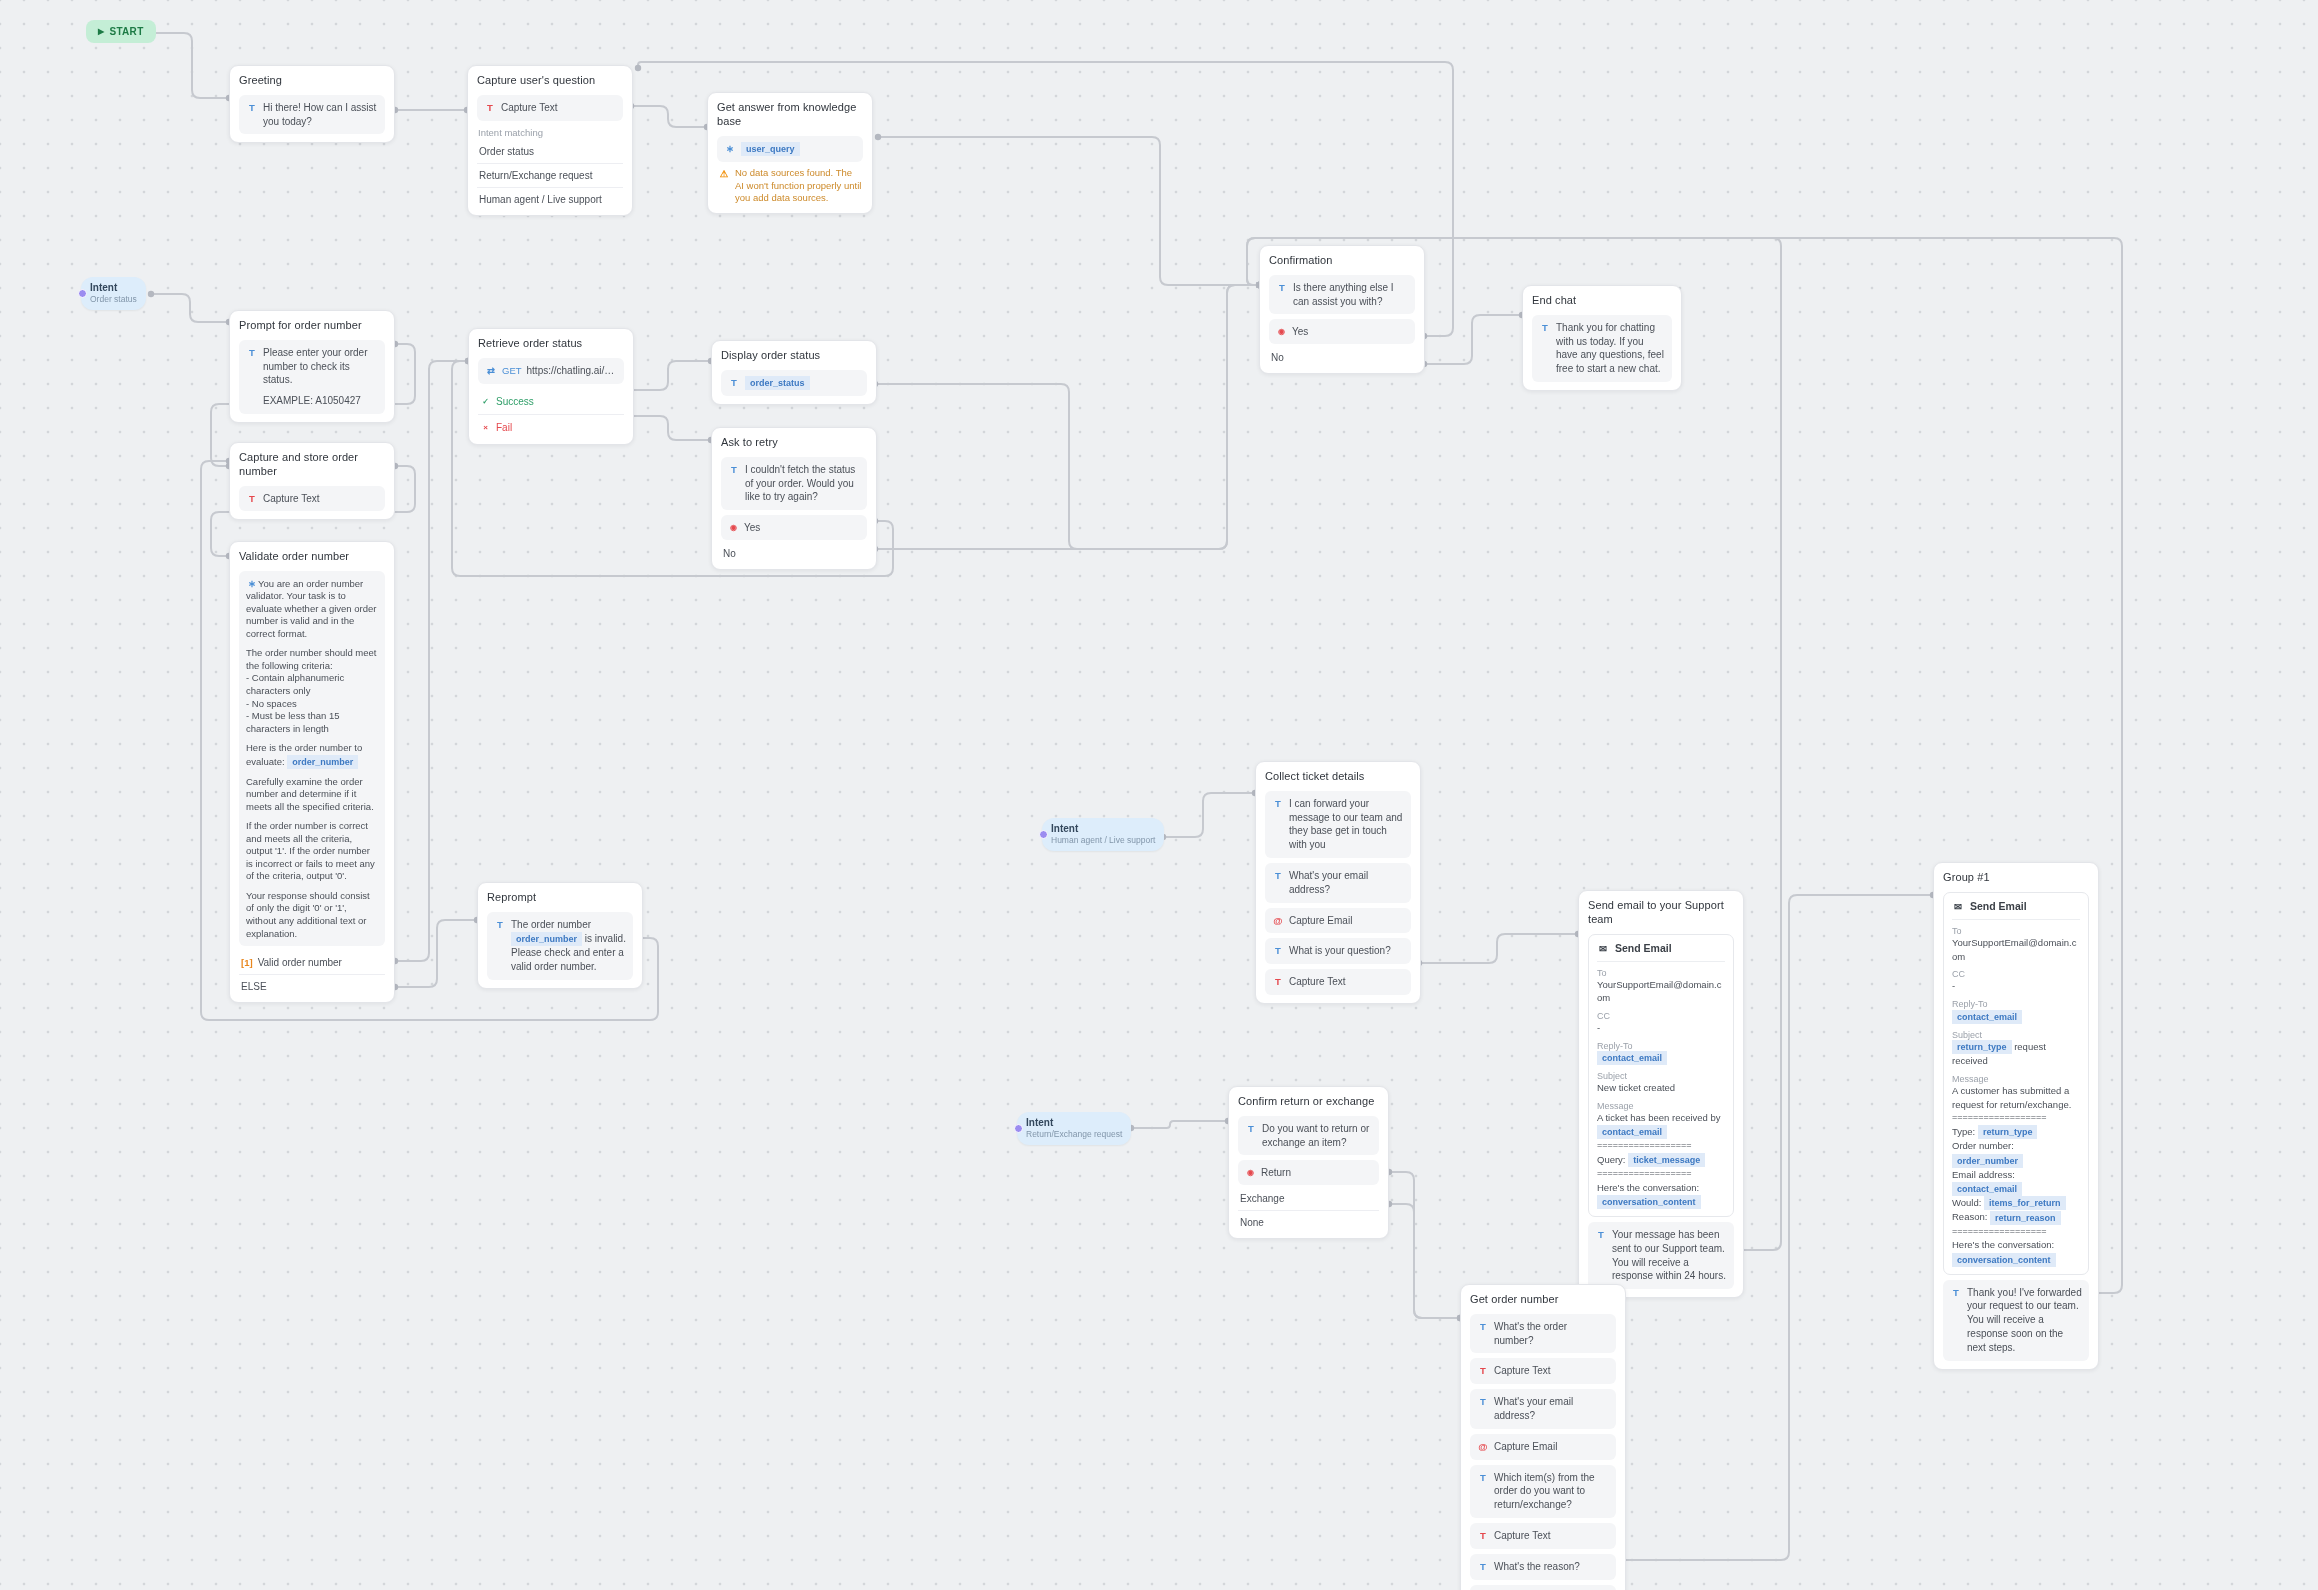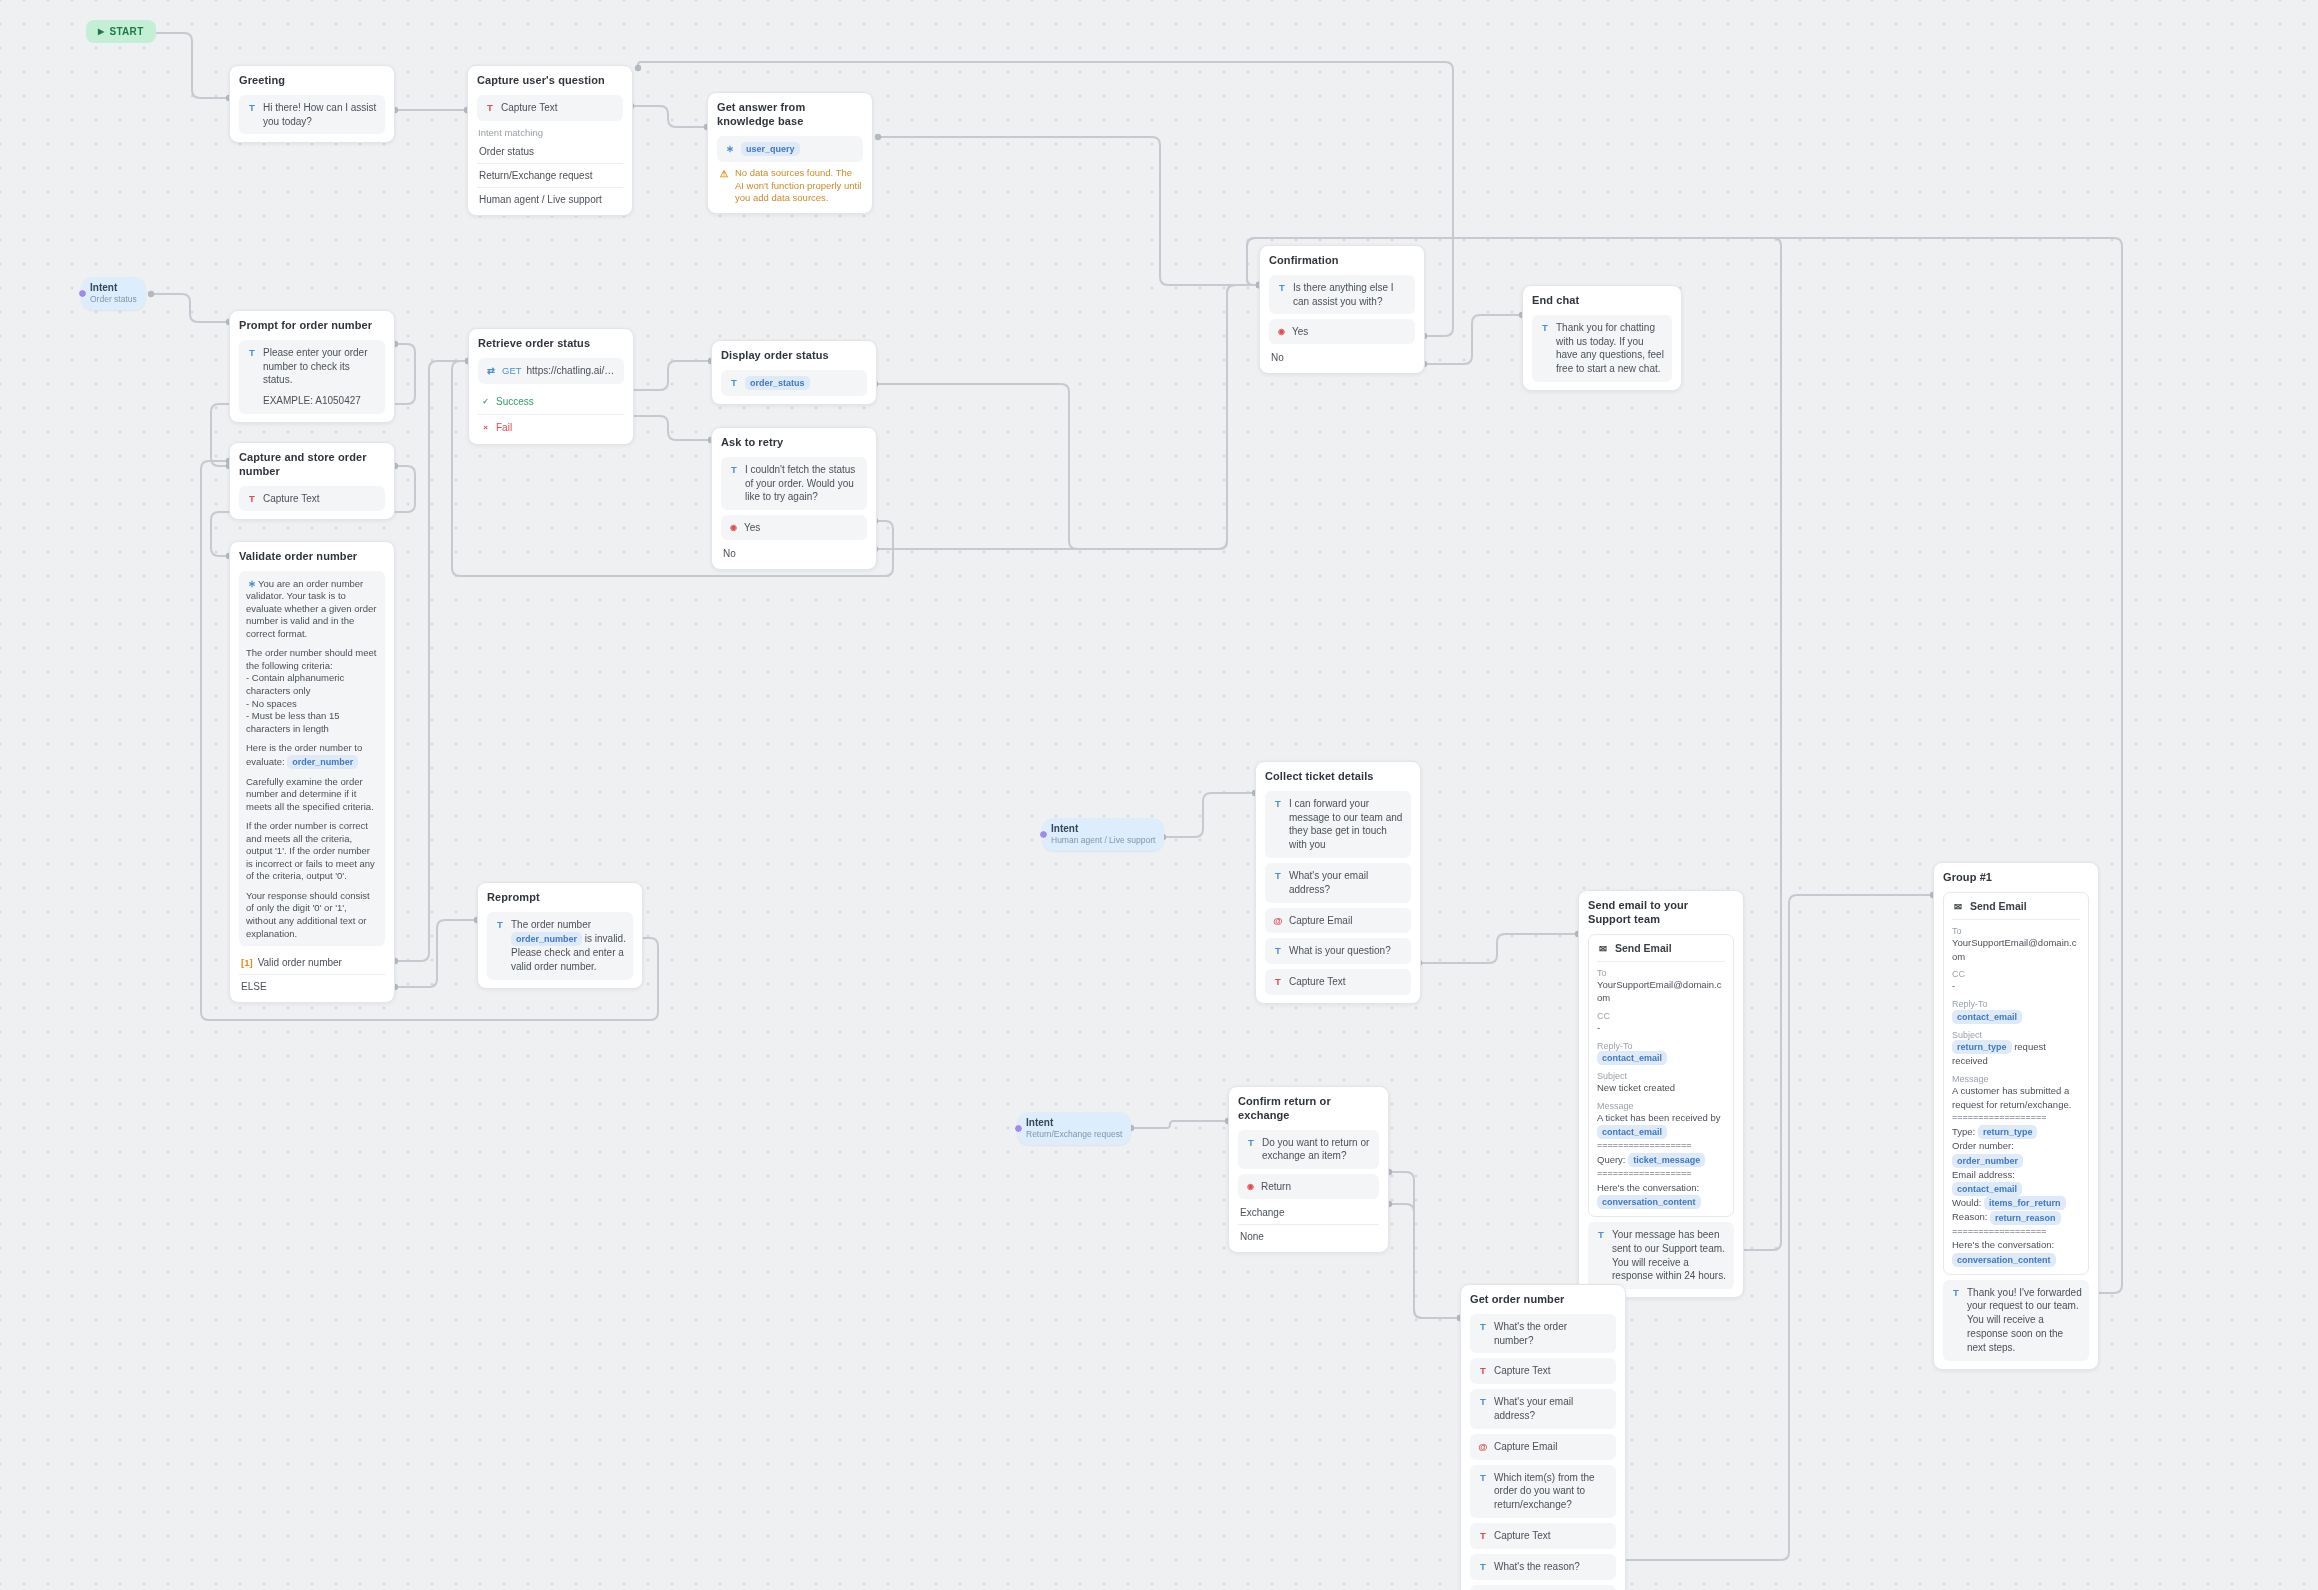--- a/index.html
+++ b/index.html
@@ -2,32 +2,32 @@
 <html><head>
 <meta charset="utf-8">
 <style>
   *{margin:0;padding:0;box-sizing:border-box}
   html,body{width:2318px;height:1590px;overflow:hidden}
   body{font-family:"Liberation Sans",sans-serif;background:#eef0f2;position:relative}
   .canvas{position:absolute;inset:0;background-image:radial-gradient(circle,#d3d6da 1.5px,transparent 1.6px);background-size:24px 24px;background-position:12px 12px}
   svg.edges{position:absolute;left:0;top:0}
 
   .node{position:absolute;width:166px;background:#fff;border:1px solid #e3e5e9;border-radius:9px;box-shadow:0 1px 4px rgba(25,30,40,.07);padding:8px 9px;color:#4b5058}
-  .node-header{font-size:11px;font-weight:700;color:#30353c;margin-bottom:7px;letter-spacing:.1px;line-height:1.25}
+  .node-header{font-size:11px;font-weight:400;color:#30353c;margin-bottom:7px;letter-spacing:.1px;line-height:1.25}
   .box{background:#f4f5f7;border-radius:6px;padding:6px 7px;display:flex;gap:5px;align-items:flex-start;font-size:10px;line-height:1.38;margin-bottom:5px}
   .box:last-child{margin-bottom:0}
   .txt{flex:1;min-width:0}
   .ic{flex:0 0 12px;width:12px;font-size:9.5px;font-weight:700;text-align:center;line-height:13px}
   .blue{color:#4b8fd6}.red{color:#e5484d}.green{color:#2f9e68}.orange{color:#f08c00}.dark{color:#3c424a}
   .sec-label{font-size:9.5px;color:#9ba1aa;margin:6px 1px 2px}
   .opt{display:flex;gap:5px;align-items:center;padding:6px 2px;font-size:10px;color:#4b5058;border-bottom:1px solid #edeef2}
   .opt:last-child{border-bottom:none;padding-bottom:2px}
   .opt.boxed{background:#f4f5f7;border-radius:6px;padding:6px 7px;border-bottom:none;margin-bottom:2px}
   .opt .ic{flex:0 0 11px;width:11px;font-size:8px}
-  .chip{display:inline-block;background:#dfeaf8;color:#3d79c2;border-radius:5px;padding:0 5px;font-size:9px;line-height:14px;font-weight:600;white-space:nowrap;max-width:100%;overflow:hidden;text-overflow:ellipsis;vertical-align:middle}
+  .chip{display:inline-block;background:#dfeaf8;color:#3d79c2;border-radius:0;padding:0 5px;font-size:9px;line-height:14px;font-weight:600;white-space:nowrap;max-width:100%;overflow:hidden;text-overflow:ellipsis;vertical-align:middle}
   .warn{display:flex;gap:5px;font-size:9.5px;line-height:1.35;color:#cd8a2a;margin-top:3px;padding:0 1px}
   .get-badge{color:#4b8fd6;font-weight:400;font-size:9.5px;flex:0 0 auto}
   .url{white-space:nowrap;overflow:hidden;text-overflow:ellipsis;flex:1;min-width:0}
   .vbox{display:block;font-size:9.5px}
   .vp{margin-bottom:7px;line-height:1.32}
   .vp:last-child{margin-bottom:0}
   .vline{line-height:1.32}
   .gap-b{margin-bottom:7px}
   .badge{color:#e8871e;font-weight:700;font-size:9.5px;flex:0 0 auto}
   .mail-card{border:1px solid #e6e8ec;border-radius:7px;padding:7px 8px;margin-bottom:5px;background:#fff}

